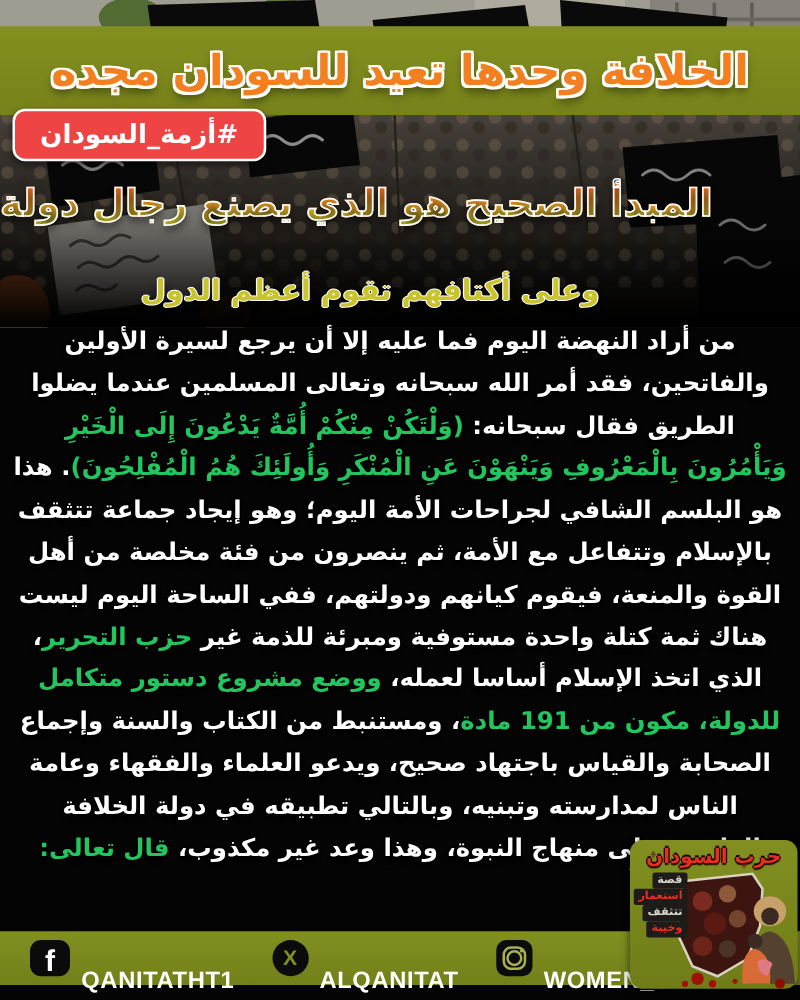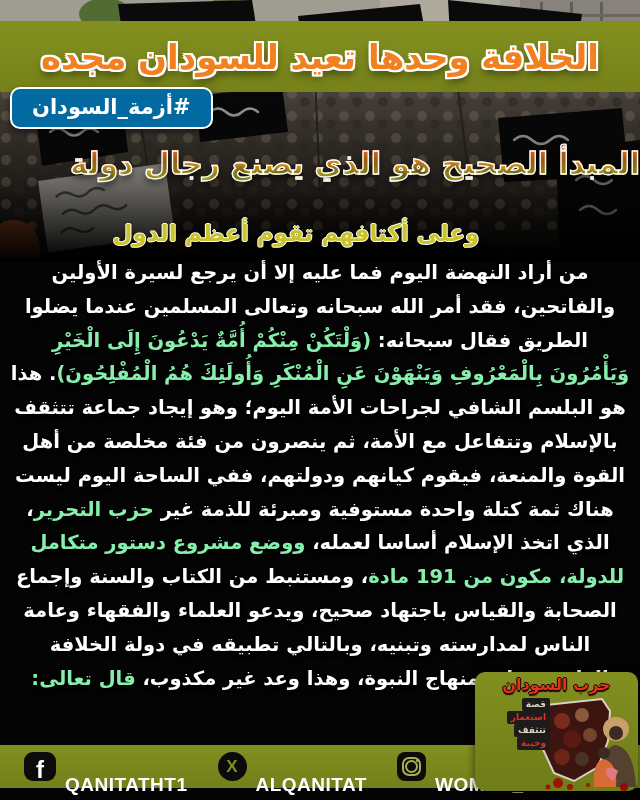--- a/index.html
+++ b/index.html
@@ -15,26 +15,26 @@
         background:linear-gradient(180deg,#83901f,#76821a);
         display:flex;align-items:center;justify-content:center;z-index:3;}
   .band-title{direction:rtl;color:#f28020;font-weight:bold;font-size:34px;line-height:1;
         text-shadow:
           -2px 0 0 #fff,2px 0 0 #fff,0 -2px 0 #fff,0 2px 0 #fff,
           -2px -2px 0 #fff,2px -2px 0 #fff,-2px 2px 0 #fff,2px 2px 0 #fff,
           0 5px 8px rgba(0,0,0,.55);}
 
   
   .hashtag{position:absolute;top:87px;left:10px;z-index:3;direction:rtl;
-        background:#0369a1;border:2px solid #ffffff;border-radius:10px;
+        background:#ef4444;border:2px solid #ffffff;border-radius:10px;
         color:#ffffff;font-weight:bold;font-size:21px;padding:6px 20px 8px 20px;
         box-shadow:0 3px 6px rgba(0,0,0,.5);}
 
   
-  .hero-title{position:absolute;top:146px;left:0;width:640px;text-align:right;z-index:3;
+  .hero-title{position:absolute;top:146px;left:0;width:640px;text-align:left;z-index:3;
         direction:rtl;font-weight:bold;font-size:30px;line-height:1.2;
         color:#e2a21f;
         -webkit-text-stroke:1.3px #ffffff;
         background-image:linear-gradient(180deg,#e0551c 0%,#e8891f 40%,#d6c42c 78%,#ccc52e 100%);
         -webkit-background-clip:text;background-clip:text;
         text-shadow:0 4px 7px rgba(0,0,0,.65);}
   @supports (-webkit-background-clip:text){
     .hero-title{color:transparent;}
   }
   .hero-subtitle{position:absolute;top:220px;left:0;width:592px;text-align:center;z-index:3;
@@ -43,26 +43,26 @@
           -1px 0 0 #fff,1px 0 0 #fff,0 -1px 0 #fff,0 1px 0 #fff,
           0 4px 6px rgba(0,0,0,.8);}
 
   
   .body-text{position:absolute;top:256px;left:10px;width:620px;height:440px;z-index:2;
         direction:rtl;text-align:center;font-weight:bold;font-size:19.5px;line-height:33.8px;
         color:#ffffff;overflow:hidden;
         text-shadow:
           -1px 0 0 #000,1px 0 0 #000,0 -1px 0 #000,0 1px 0 #000,
           0 3px 4px rgba(0,0,0,.9);}
-  .body-text .hl{color:#86efac;}
+  .body-text .hl{color:#22c55e;}
 
   
   .promo{position:absolute;top:672px;right:2px;width:134px;height:119px;z-index:6;
         background:linear-gradient(180deg,#828f20,#6f7c18);border-radius:10px;
-        box-shadow:0 2px 8px rgba(0,0,0,.6);overflow:hidden;padding-left:29px;}
+        box-shadow:0 2px 8px rgba(0,0,0,.6);overflow:hidden;}
   .promo-title{position:absolute;top:3px;left:0;width:100%;text-align:center;direction:rtl;
         color:#e5301f;font-weight:bold;font-size:16px;
         text-shadow:-1px 0 0 #1a0000,1px 0 0 #1a0000,0 -1px 0 #1a0000,0 2px 1px #1a0000;}
   .promo-chips{position:absolute;top:26px;right:88px;display:flex;flex-direction:column;gap:0;
         align-items:flex-end;}
   .chip{direction:rtl;background:#1e1c1a;border-radius:2px;padding:1px 4px;
         font-weight:bold;font-size:9px;line-height:11px;color:#d8d4c8;}
   .chip.red{color:#e5301f;text-align:center;}
   .promo svg{position:absolute;right:0;bottom:0;}
 

